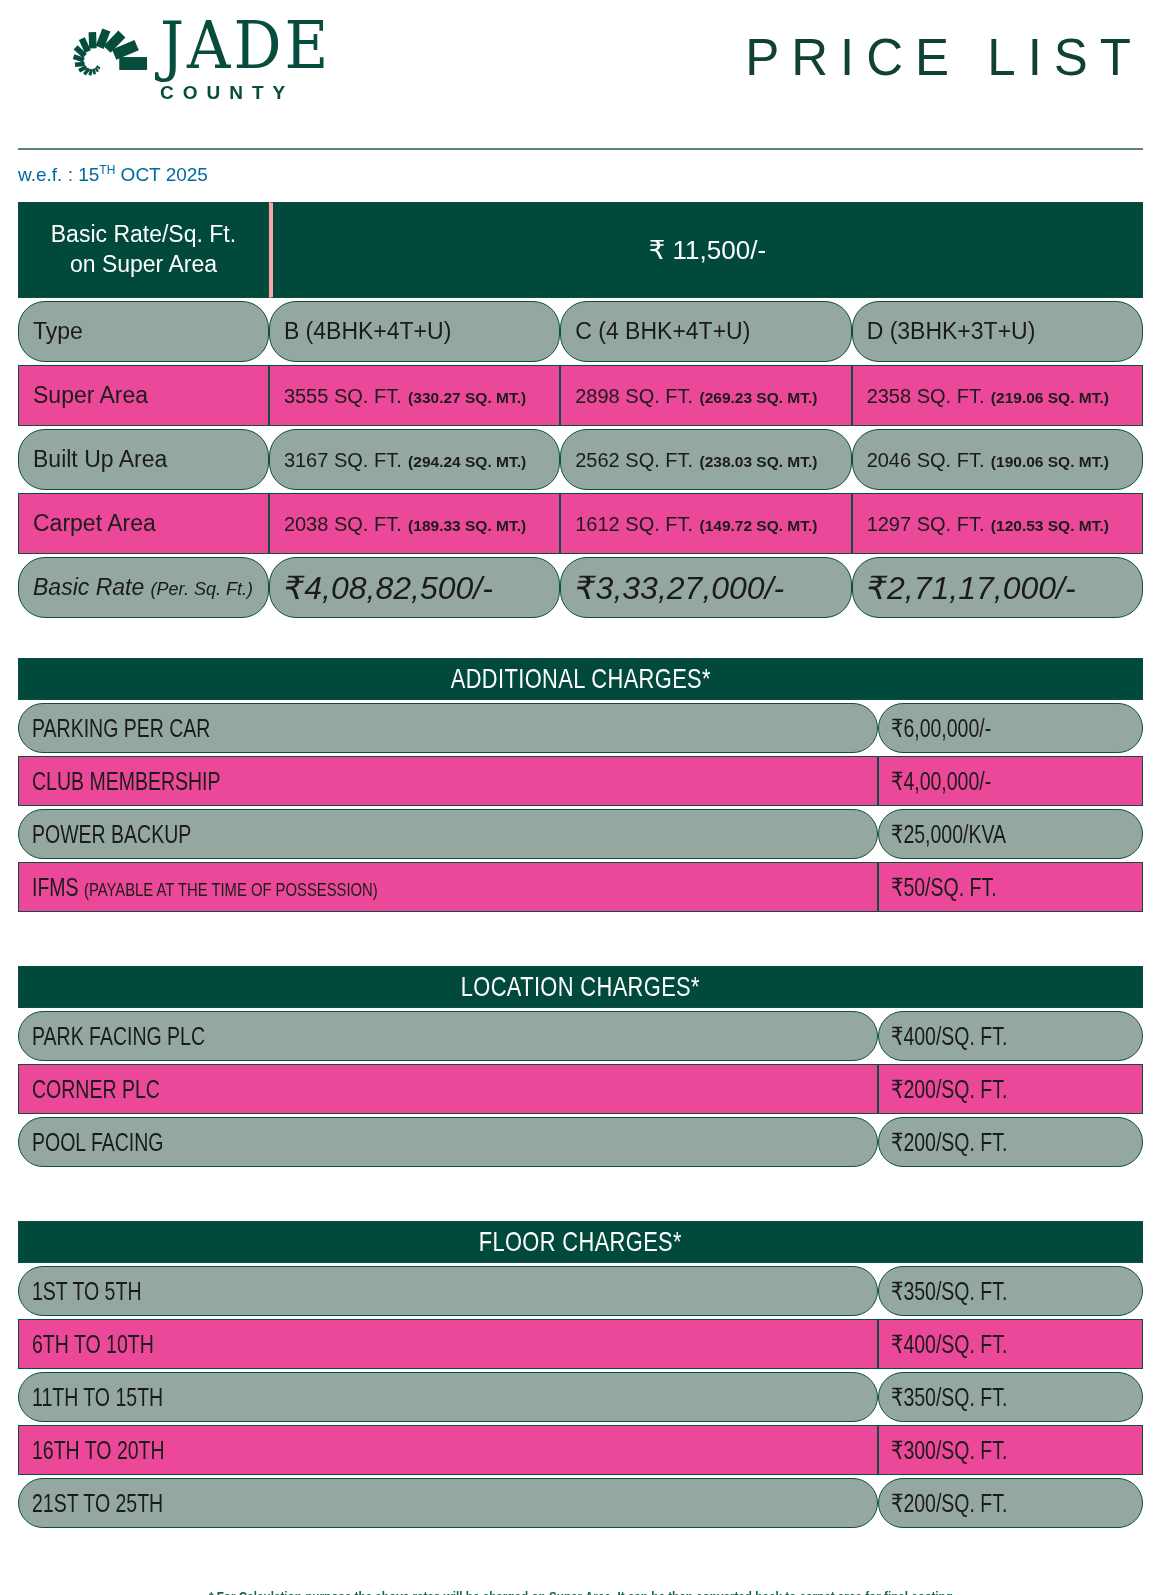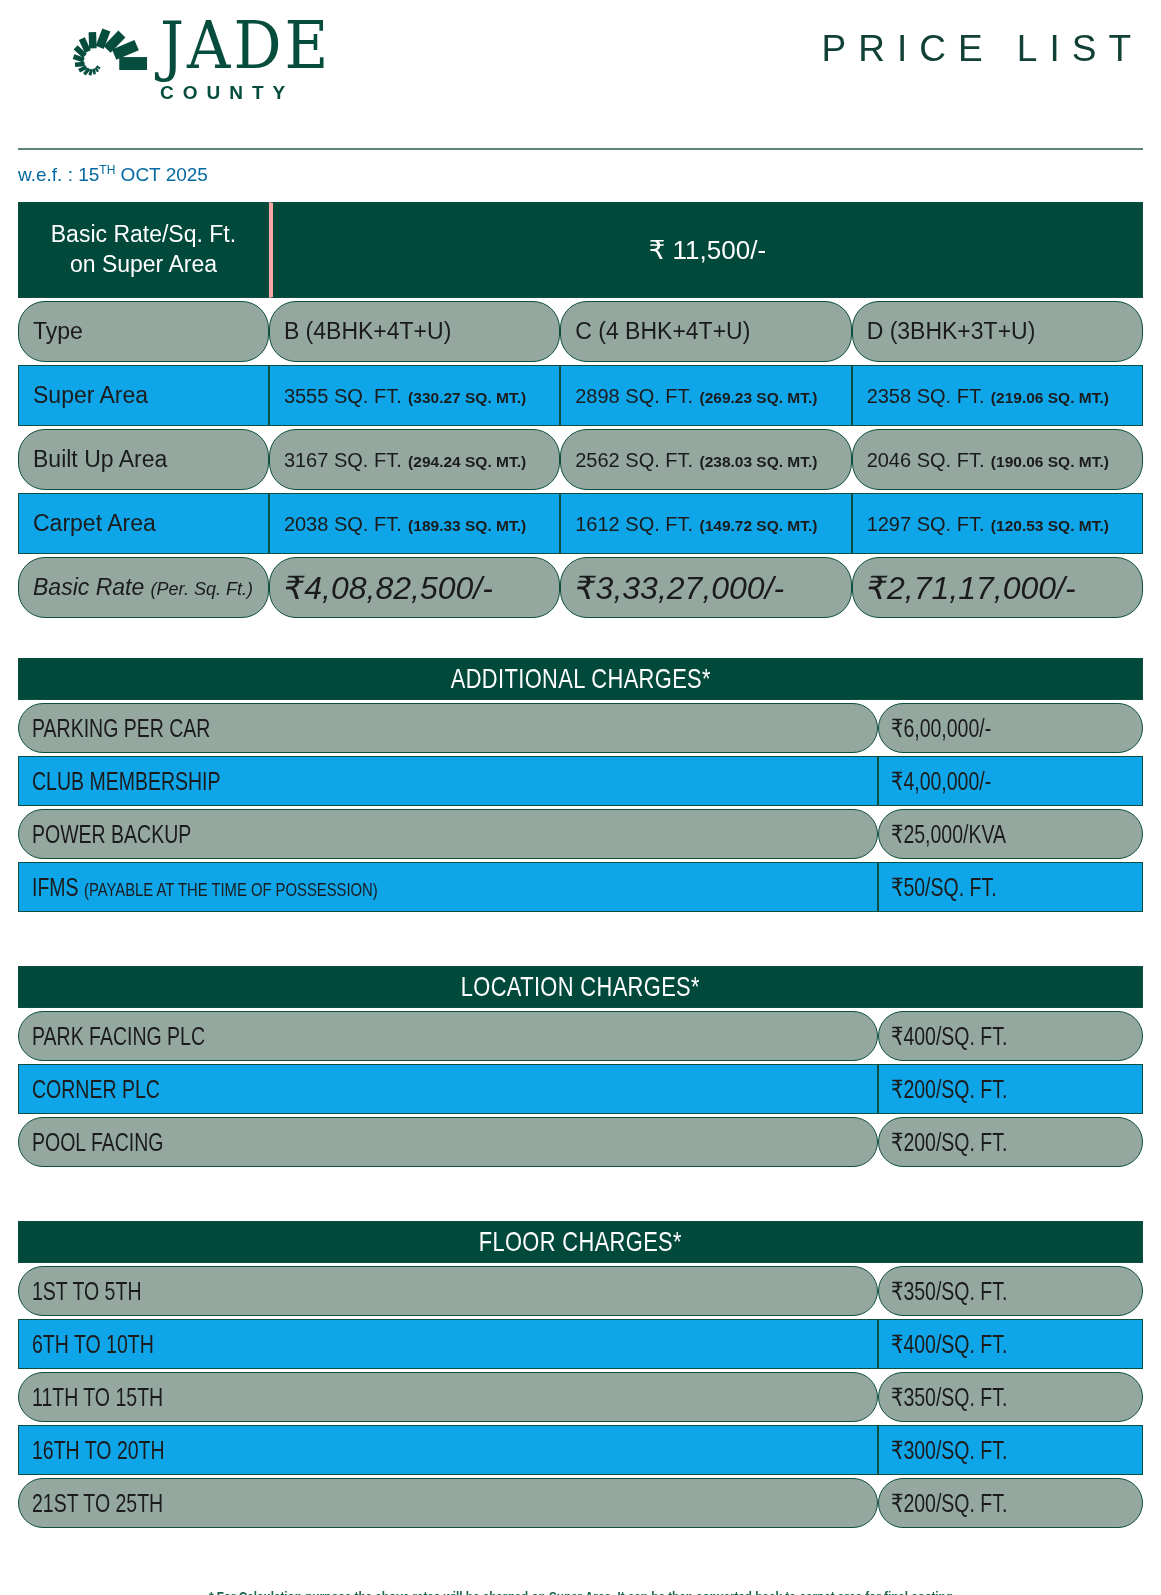--- a/index.html
+++ b/index.html
@@ -12,31 +12,31 @@
   
   .top-header { display:flex; justify-content:space-between; align-items:flex-start; height:148px; }
   .brand { display:flex; align-items:flex-start; gap:8px; padding-top:8px; }
   .logo-svg { width:134px; height:118px; display:block; }
   .brand-text { padding-top:4px; }
   .brand-name {
     display:inline-block; font-family:"DejaVu Serif",serif; font-size:60px; line-height:1;
     color:#074d3e; letter-spacing:3px; transform:scaleY(1.1); transform-origin:top left;
   }
   .brand-sub { display:block; font-size:19px; letter-spacing:9px; color:#074d3e; margin-top:10px; font-weight:600; }
-  .page-title { font-size:37px; letter-spacing:12px; color:#114036; font-weight:400; margin-top:28px; white-space:nowrap; }
+  .page-title { font-size:51px; letter-spacing:12px; color:#114036; font-weight:400; margin-top:28px; white-space:nowrap; }
 
   .rule { border-top:2px solid #5d8476; margin-top:0; }
   .wef { font-size:19px; color:#0369a1; margin:13px 0 13px 0; font-weight:500; }
   .wef sup { font-size:12px; }
 
   
   table { width:100%; border-collapse:separate; border-spacing:0 3px; table-layout:fixed; }
   td { border:1px solid #0c4f40; vertical-align:middle; box-sizing:border-box; }
   .row-med  td { background:#94a8a0;border-radius:27px; }
-  .row-light td { background:#0ea5e9; }
+  .row-light td { background:#ec4899; }
   .th-dark { background:#00493b; color:#ffffff; }
 
   
   .cd  { display:inline-block; transform:scaleX(0.78); transform-origin:0 50%; white-space:nowrap; }
   .cdc { display:inline-block; transform:scaleX(0.78); transform-origin:50% 50%; white-space:nowrap; }
 
   
   .rate-corner { text-align:center; font-size:23px; line-height:1.3; height:96px; }
   .rate-merged { text-align:center; font-size:26px; border-left:4px solid #fca5a5; }
   .rate-body td { height:61px; font-size:23px; padding-left:14px; text-align:left; }

